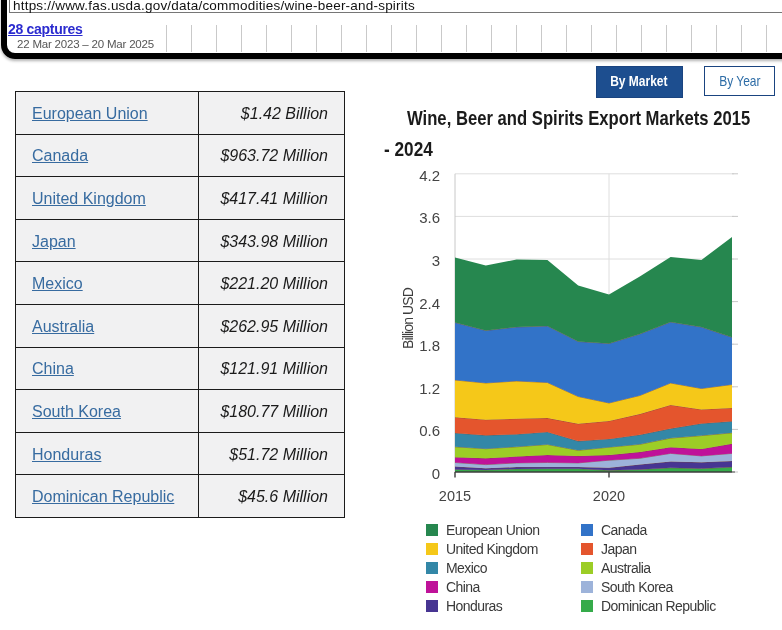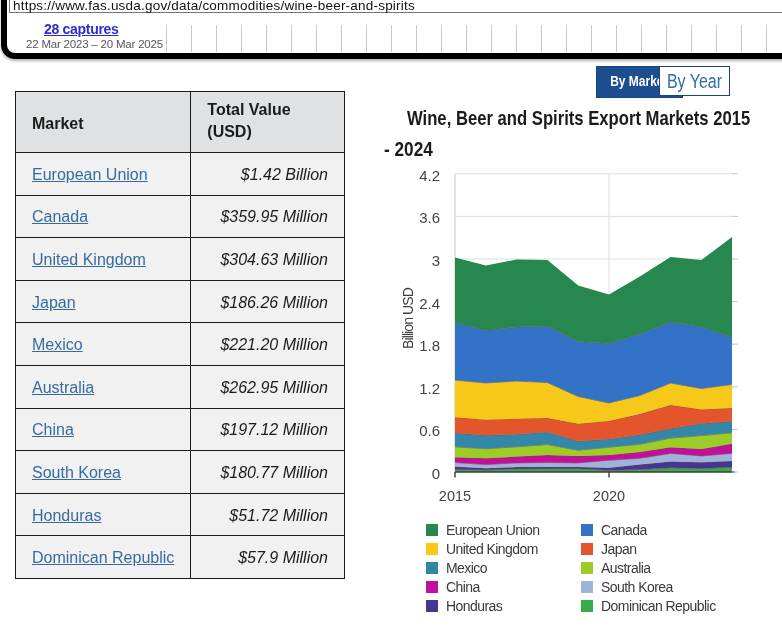--- a/index.html
+++ b/index.html
@@ -3,102 +3,98 @@
 <style>
 html,body{margin:0;padding:0;width:782px;height:630px;overflow:hidden;background:#fff;
 font-family:"Liberation Sans",sans-serif;}
 *{box-sizing:border-box;}
 .abs{position:absolute;}
 
 #wbframe{position:absolute;left:1px;top:-36px;width:795px;height:95px;border:6px solid #000;
 border-radius:0 0 0 14px;background:transparent;box-shadow:0 2px 3px rgba(0,0,0,0.3);}
 #urlbox{position:absolute;left:9px;top:-10px;width:790px;height:23px;border:1px solid #767676;background:#fff;}
 #urltext{position:absolute;left:13px;top:-2.5px;font-size:13.5px;color:#111;letter-spacing:0.21px;}
-#caplink{position:absolute;left:8px;top:21px;font-size:14px;letter-spacing:-0.3px;font-weight:bold;color:#2b2bcf;text-decoration:underline;margin-left:36px;}
-#capdates{position:absolute;left:26px;top:38px;font-size:11.5px;letter-spacing:-0.2px;color:#555;}
+#caplink{position:absolute;left:8px;top:21px;font-size:14px;letter-spacing:-0.3px;font-weight:bold;color:#2b2bcf;text-decoration:underline;}
+#capdates{position:absolute;left:17px;top:38px;font-size:11.5px;letter-spacing:-0.2px;color:#555;}
 #ticks{position:absolute;left:165.5px;top:25px;width:612px;height:26.5px;
 background:repeating-linear-gradient(to right,#c9c9c9 0px,#c9c9c9 1px,transparent 1px,transparent 25px);}
 
 table{position:absolute;left:15px;top:91px;width:330px;border-collapse:collapse;font-size:16px;color:#1b1b1b;}
 th,td{border:1px solid #1b1b1b;padding:0 16px;}
 th.c1{padding-top:3px;}
 td{padding-top:2px;}
 th{background:#dfe1e2;text-align:left;font-weight:bold;height:61px;}
 td{background:#f1f1f2;height:42.6px;}
 td.v{text-align:right;font-style:italic;}
 a.mkt{color:#376ba0;text-decoration:underline;white-space:nowrap;}
 th.c2{line-height:22px;padding-bottom:2px;}
 
 #btnmarket{position:absolute;left:595.5px;top:65.5px;width:87.5px;height:32px;background:#1d4e8f;border:1px solid #1a4480;
 color:#fff;font-weight:bold;font-size:15px;text-align:center;line-height:28px;}
-#btnyear{position:absolute;left:659px;top:65.5px;width:71px;height:30px;background:#fff;border:1px solid #1a4480;
-color:#2d6ca6;font-size:20px;text-align:center;line-height:28px;}
+#btnyear{position:absolute;left:704px;top:65.5px;width:71px;height:30px;background:#fff;border:1px solid #1a4480;
+color:#2d6ca6;font-size:15px;text-align:center;line-height:28px;}
 #btnmarket span,#btnyear span{display:inline-block;transform:scaleX(0.8);transform-origin:center;}
 
 #title1{position:absolute;left:407px;top:105.5px;font-size:21px;font-weight:bold;color:#1b1b1b;white-space:nowrap;
 transform:scaleX(0.793);transform-origin:left top;}
 #title2{position:absolute;left:384px;top:136.5px;font-size:21px;font-weight:bold;color:#1b1b1b;white-space:nowrap;
 transform:scaleX(0.82);transform-origin:left top;}
 
 .lgsw{position:absolute;width:12.3px;height:12.3px;}
 .lgtx{position:absolute;font-size:14px;letter-spacing:-0.55px;color:#3a3a3a;white-space:nowrap;}
 </style></head>
 <body>
 <div id="wbframe"></div>
 <div id="urlbox"></div>
 <div id="urltext">https://www.fas.usda.gov/data/commodities/wine-beer-and-spirits</div>
 <div id="ticks"></div>
 <div id="caplink">28 captures</div>
 <div id="capdates">22 Mar 2023 – 20 Mar 2025</div>
 
 <table>
 <tbody>
-      <tr>
-        <th class="c1" style="width:172px">Market</th>
-        <th class="c2">Total Value<br>(USD)</th>
-      </tr>
 <tr>
         <td><a class="mkt">European Union</a></td>
         <td class="v">$1.42 Billion</td>
       </tr>
 <tr>
         <td><a class="mkt">Canada</a></td>
-        <td class="v">$359.95 Million</td>
+        <td class="v">$963.72 Million</td>
       </tr>
 <tr>
         <td><a class="mkt">United Kingdom</a></td>
-        <td class="v">$304.63 Million</td>
+        <td class="v">$417.41 Million</td>
       </tr>
 <tr>
         <td><a class="mkt">Japan</a></td>
-        <td class="v">$186.26 Million</td>
+        <td class="v">$343.98 Million</td>
       </tr>
 <tr>
         <td><a class="mkt">Mexico</a></td>
         <td class="v">$221.20 Million</td>
       </tr>
 <tr>
         <td><a class="mkt">Australia</a></td>
         <td class="v">$262.95 Million</td>
       </tr>
 <tr>
         <td><a class="mkt">China</a></td>
-        <td class="v">$197.12 Million</td>
+        <td class="v">$121.91 Million</td>
       </tr>
 <tr>
         <td><a class="mkt">South Korea</a></td>
         <td class="v">$180.77 Million</td>
       </tr>
 <tr>
         <td><a class="mkt">Honduras</a></td>
         <td class="v">$51.72 Million</td>
       </tr>
 <tr>
         <td><a class="mkt">Dominican Republic</a></td>
-        <td class="v">$57.9 Million</td>
+        <td class="v">$45.6 Million</td>
       </tr>
 </tbody>
   </table>
 
 <div id="btnmarket"><span>By Market</span></div>
 <div id="btnyear"><span>By Year</span></div>
 <div id="title1">Wine, Beer and Spirits Export Markets 2015</div>
 <div id="title2">- 2024</div>
 
 <svg class="abs" style="left:0;top:0" width="782" height="630" font-family="&quot;Liberation Sans&quot;,sans-serif">

